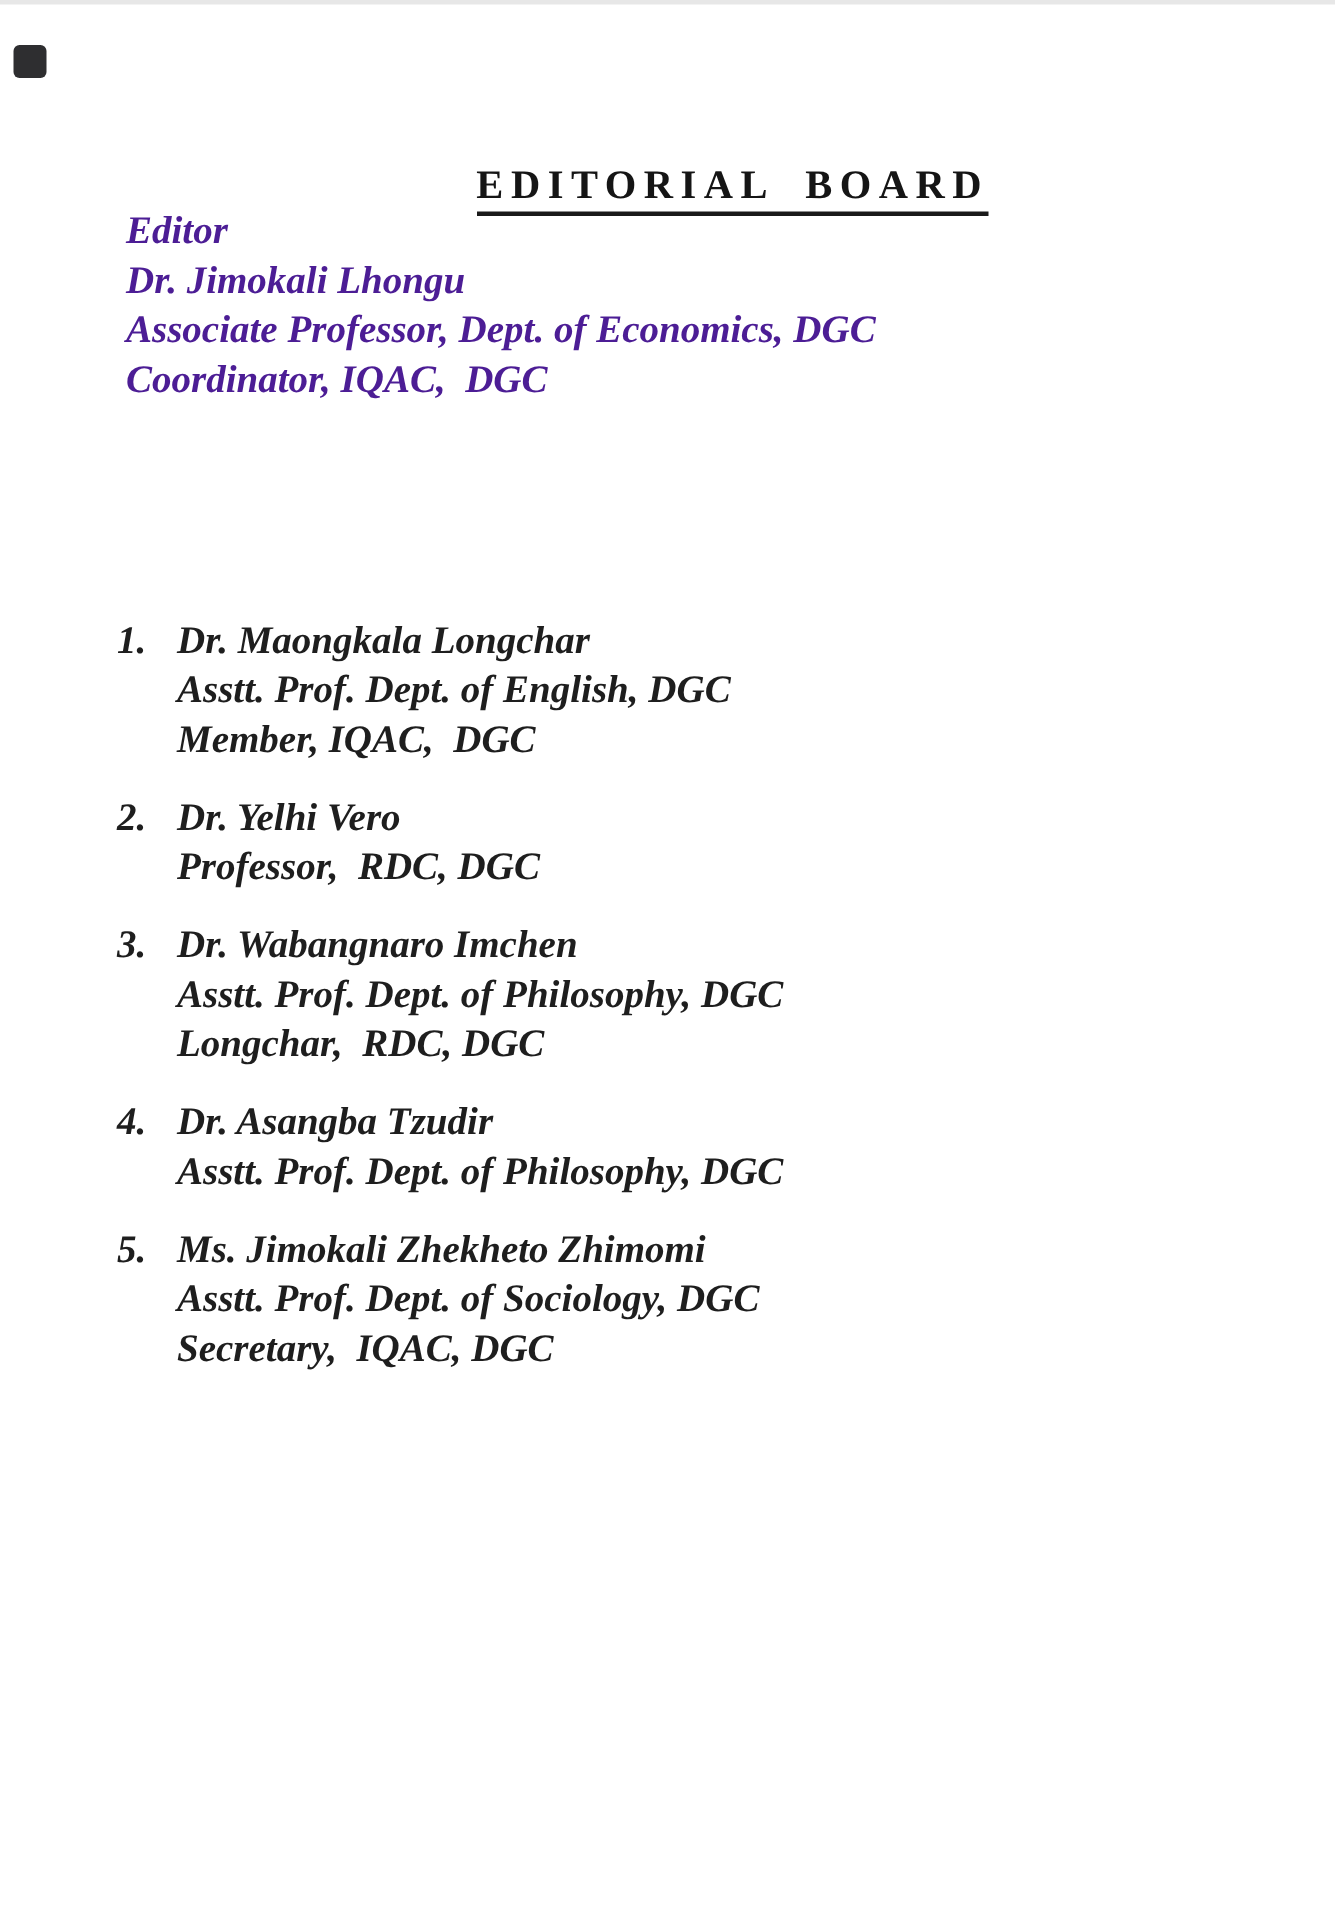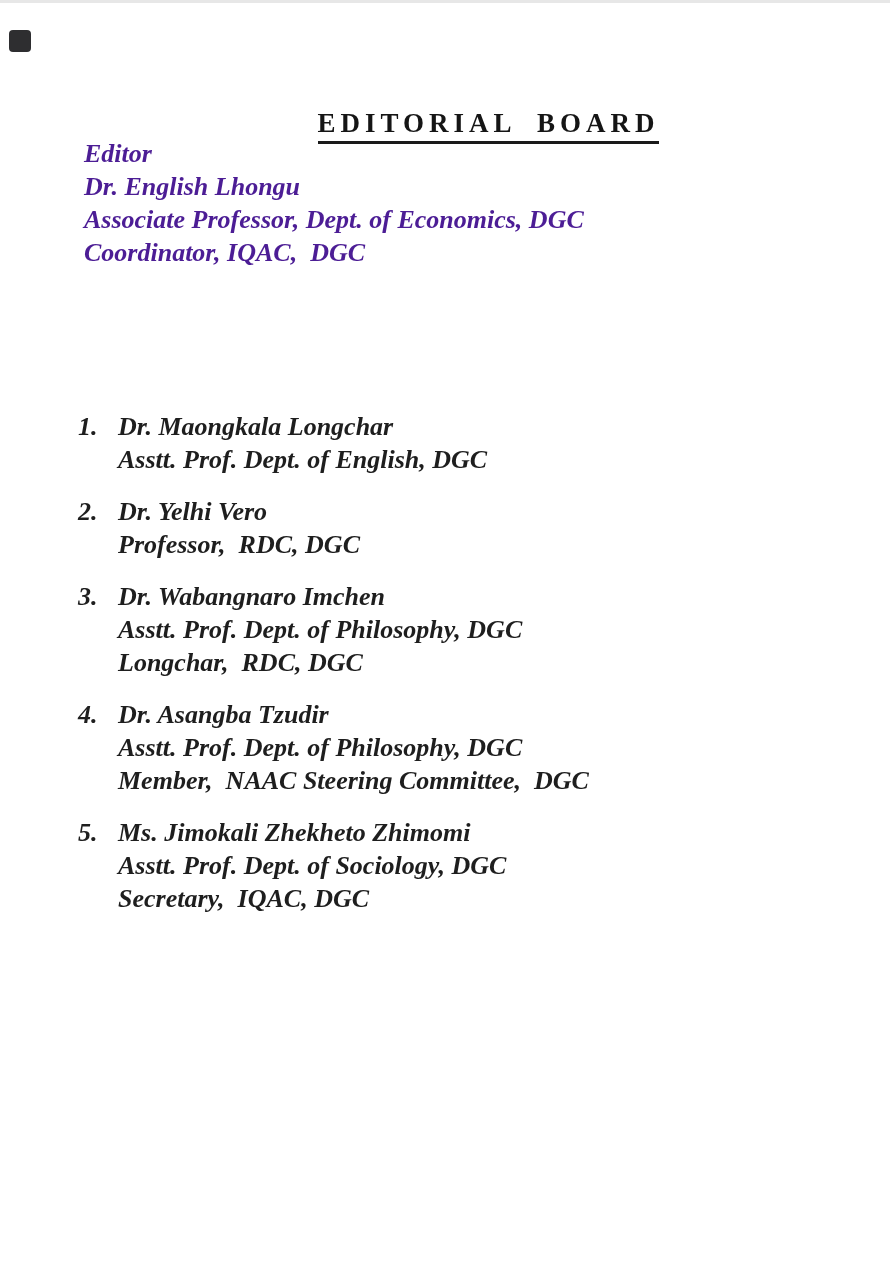--- a/index.html
+++ b/index.html
@@ -93,33 +93,34 @@
   <div class="top-strip"></div>
   <div class="mark-tl"></div>
   <div class="mark-bl"></div>
 
   <div class="doc-heading" id="title-wrap">
     <span class="u">EDITORIAL BOARD</span>
   </div>
 
   <div class="editor-block">
     <div class="line">Editor</div>
-    <div class="line">Dr. English Lhongu</div>
+    <div class="line">Dr. Jimokali Lhongu</div>
     <div class="line">Associate Professor, Dept. of Economics, DGC</div>
     <div class="line">Coordinator, IQAC,  DGC</div>
   </div>
 
 
   <div class="members">
 
     <div class="member">
       <div class="num">1.</div>
       <div class="lines">
         <div class="line">Dr. Maongkala Longchar</div>
         <div class="line">Asstt. Prof. Dept. of English, DGC</div>
+        <div class="line">Member, IQAC,  DGC</div>
       </div>
     </div>
 
     <div class="member">
       <div class="num">2.</div>
       <div class="lines">
         <div class="line">Dr. Yelhi Vero</div>
         <div class="line">Professor,  RDC, DGC</div>
       </div>
     </div>
@@ -131,21 +132,20 @@
         <div class="line">Asstt. Prof. Dept. of Philosophy, DGC</div>
         <div class="line">Longchar,  RDC, DGC</div>
       </div>
     </div>
 
     <div class="member">
       <div class="num">4.</div>
       <div class="lines">
         <div class="line">Dr. Asangba Tzudir</div>
         <div class="line">Asstt. Prof. Dept. of Philosophy, DGC</div>
-        <div class="line">Member,  NAAC Steering Committee,  DGC</div>
       </div>
     </div>
 
     <div class="member">
       <div class="num">5.</div>
       <div class="lines">
         <div class="line">Ms. Jimokali Zhekheto Zhimomi</div>
         <div class="line">Asstt. Prof. Dept. of Sociology, DGC</div>
         <div class="line">Secretary,  IQAC, DGC</div>
       </div>

